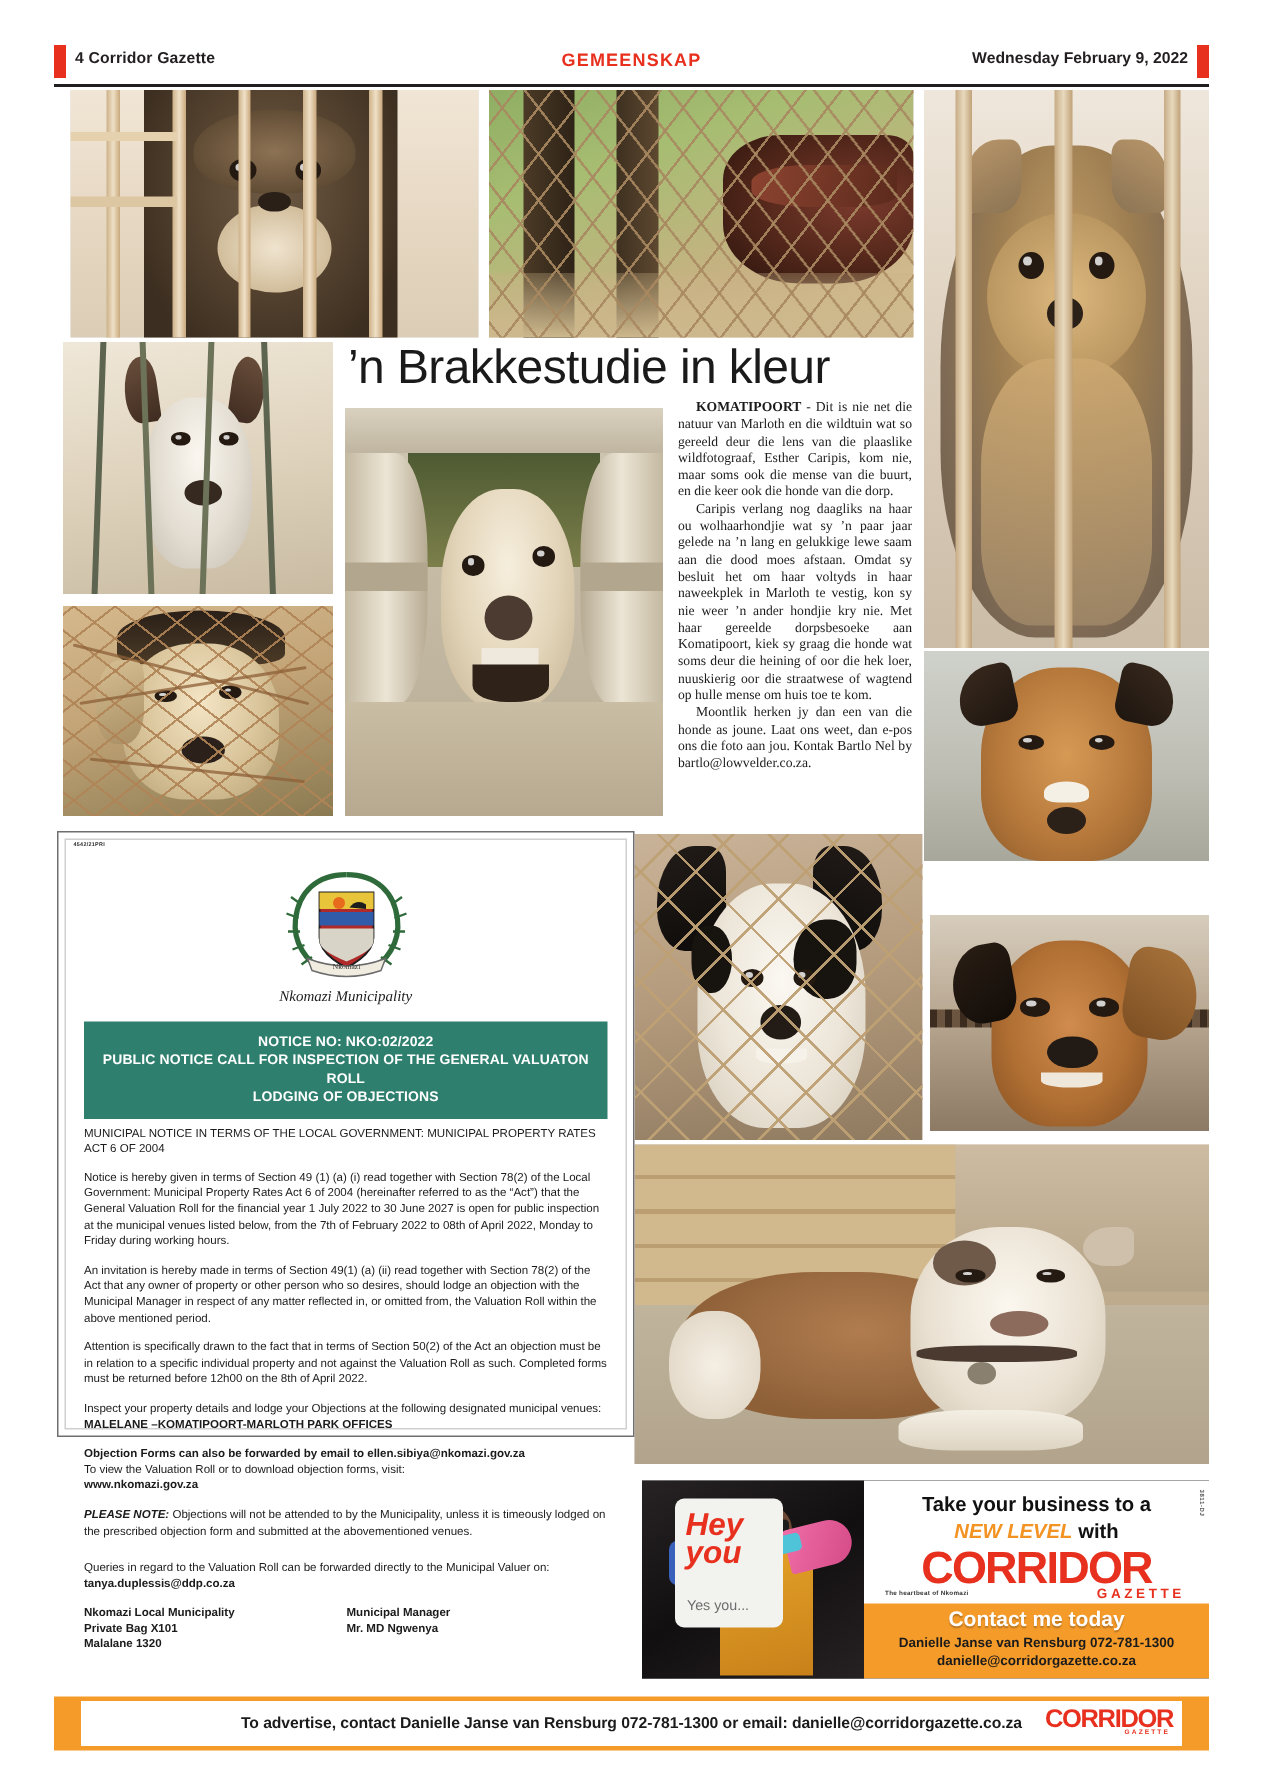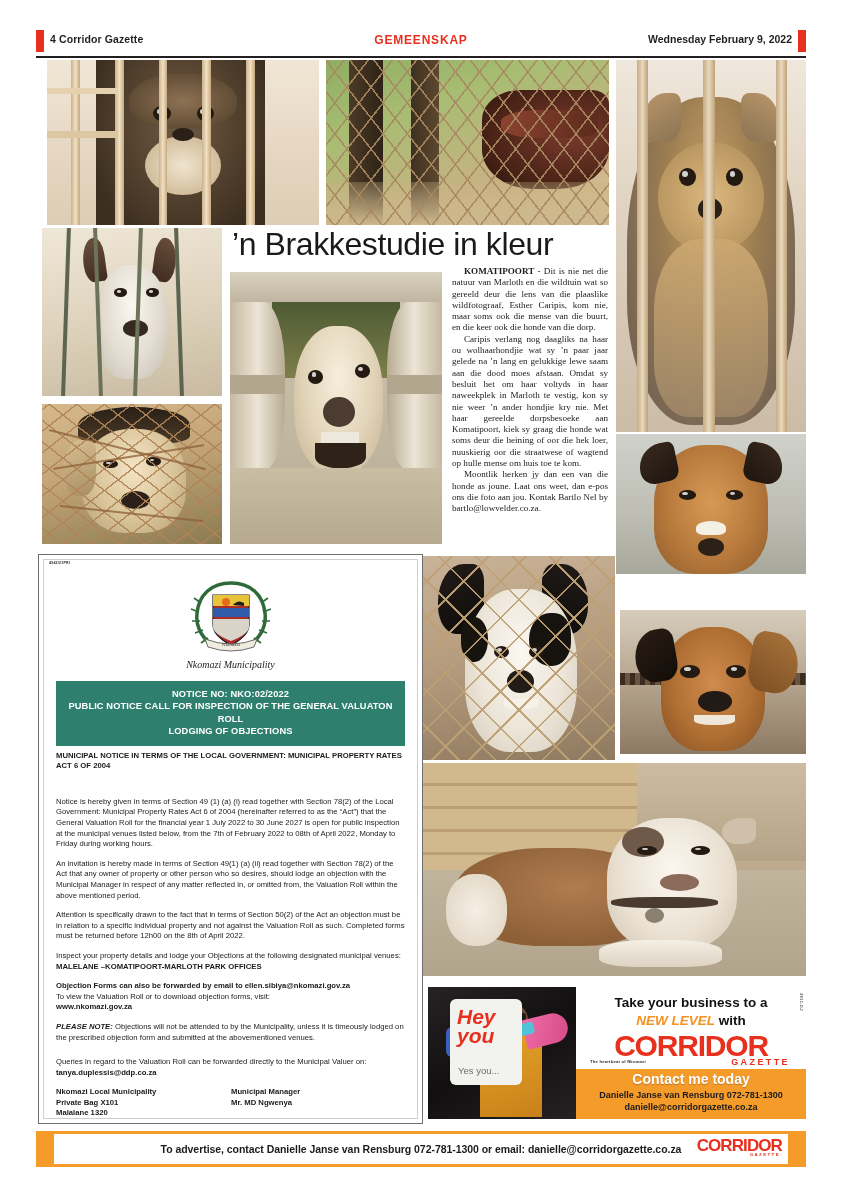--- a/index.html
+++ b/index.html
@@ -70,21 +70,21 @@
     font-family: Liberation Serif, serif;
     font-size: 9.1px; line-height: 11.3px; color: #1b1b1b;
     text-align: justify;
   }
   .article p { text-indent: 12px; margin: 0; }
   .article .lead { text-indent: 12px; }
   .article b { font-weight: bold; }
 
   
   .notice {
-    position: absolute; left: 38px; top: 554px; width: 385px; height: 570px;
+    position: absolute; left: 38px; top: 554px; width: 385px; height: 404px;
     border: 1.2px solid #6f6f6f; background: #fff; padding: 0;
   }
   .notice-inner { position: absolute; inset: 4px; border: .8px solid #cfcfcf; }
   .notice-ref {
     position: absolute; left: 10px; top: 6px;
     font-size: 3.6px; font-weight: bold; color: #2b2b2b; letter-spacing: .2px;
   }
   .crest { position: absolute; left: 50%; top: 24px; transform: translateX(-50%);
            width: 100px; height: 78px; }
   .crest-name {
@@ -96,21 +96,21 @@
     position: absolute; left: 17px; right: 17px; top: 126px;
     background: #2f7f6f; color: #fff; text-align: center;
     padding: 7px 6px 8px; font-size: 9.3px; font-weight: bold; line-height: 12.4px;
     letter-spacing: .1px;
   }
   .notice-body {
     position: absolute; left: 17px; right: 16px; top: 196px;
     font-size: 7.7px; line-height: 10.6px; color: #1b1b1b; text-align: left;
   }
   .notice-body p { margin: 0 0 9px 0; }
-  .notice-body .hd { font-weight: bold; line-height: 10.4px; margin-bottom: 25px; }
+  .notice-body .hd { font-weight: normal; line-height: 10.4px; margin-bottom: 8px; }
   .notice-body b { font-weight: bold; }
   .notice-body em { font-style: italic; font-weight: bold; }
   .sign-grid { display: flex; margin-top: 4px; font-weight: bold; line-height: 10.6px; }
   .sign-grid .col { width: 50%; }
 
   
   .advert {
     position: absolute; left: 428px; top: 987px; width: 378px; height: 132px;
     overflow: hidden; background: #111;
   }

